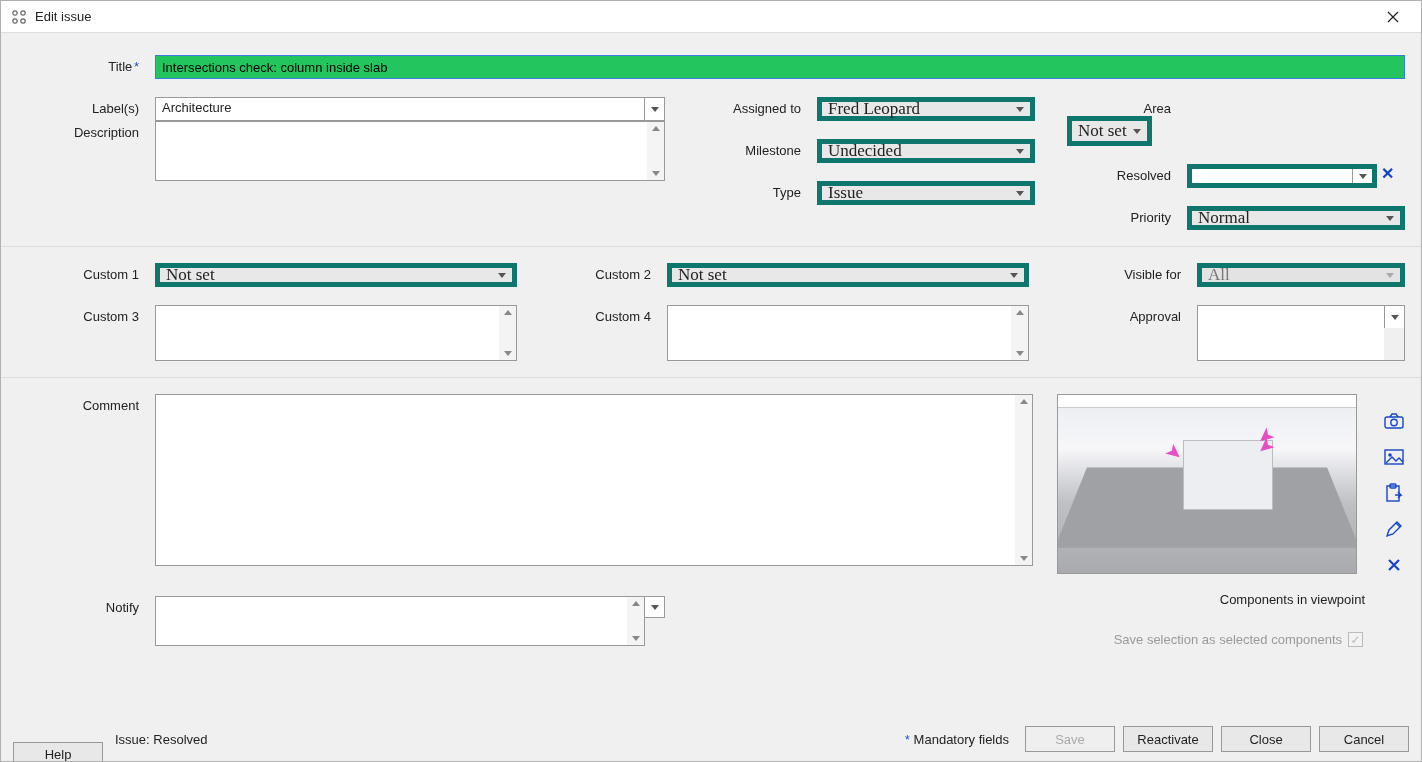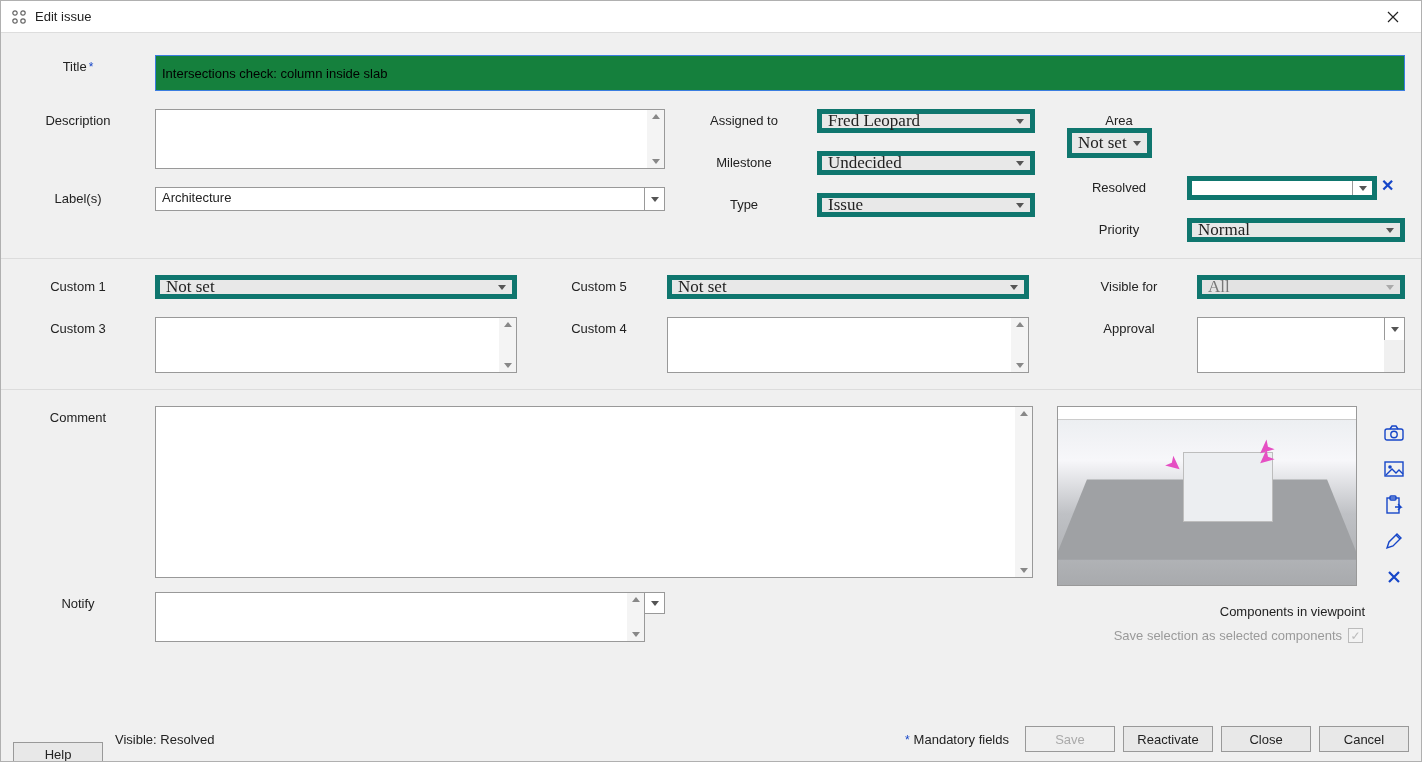--- a/index.html
+++ b/index.html
@@ -33,21 +33,21 @@
   }
   .content {
     padding: 22px 16px 0 16px;
   }
   .sep {
     height:1px; background:#dcdcdc; margin: 16px -16px;
   }
   .row { display:flex; align-items:flex-start; }
   .lbl {
     width: 138px;
-    text-align: center;
+    text-align: right;
     padding-right: 16px;
     padding-top: 4px;
     font-size:13px;
     color:#222;
     flex-shrink:0;
   }
   .asterisk { color:#1646c8; font-size:12px; padding-left:2px; }
   input.text, .textbox, .combo, .multiselect, .datebox {
     font-family: Liberation Serif, serif;
     font-size: 17px;
@@ -66,22 +66,22 @@
   .combo .caret {
     width:0; height:0; border-left:4px solid transparent; border-right:4px solid transparent; border-top:5px solid #555; margin-left:6px;
   }
   .datebox { display:flex; padding:0; }
   .datebox .dateval { flex:1; padding:2px 6px; }
   .datebox .datebtn {
     width:20px; border-left:1px solid #999; display:flex; align-items:center; justify-content:center; background:#fff; cursor:pointer;
   }
   .xicon { color:#1646c8; font-weight:bold; cursor:pointer; padding:0 4px; font-size:16px; }
   .title-input {
-    flex:1; height:36px; border:1px solid #3b7de0; outline:none;
-    padding:2px 6px; font-size:13px; background:#15803d;
+    flex:1; height:24px; border:1px solid #3b7de0; outline:none;
+    padding:2px 6px; font-size:13px; background:#22c55e;
   }
   .ta-wrap {
     display:flex; border:1px solid #999; background:#fff;
   }
   .ta-wrap .ta-inner { flex:1; }
   .ta-wrap .scroll {
     width:17px; background:#f4f4f4; display:flex; flex-direction:column; justify-content:space-between; align-items:center;
   }
   .ta-wrap .scroll .up, .ta-wrap .scroll .dn {
     width:0;height:0;border-left:4px solid transparent;border-right:4px solid transparent;
@@ -168,39 +168,39 @@
   <div class="row" style="margin-bottom:18px;">
     <div class="lbl">
       <span>Title</span><span class="asterisk">*</span>
     </div>
     <input class="title-input" type="text" value="Intersections check: column inside slab" style="">
   </div>
 
   <div style="display:flex;">
 
     <div style="width:670px;">
+      <div class="row">
+        <div class="lbl">Label(s)</div>
+        <div class="combo-wrap" style="flex:1; max-width:510px; height:24px;">
+          <div class="cw-body">Architecture</div>
+          <div class="cw-btn">
+              <div class="caret"></div>
+            </div>
+        </div>
+      </div>
       <div class="row" style="margin-bottom:18px;">
         <div class="lbl">Description</div>
         <div class="ta-wrap" style="flex:1; height:60px; max-width:510px;">
           <div class="ta-inner"></div>
           <div class="scroll">
               <div class="up"></div>
               <div class="dn"></div>
             </div>
         </div>
       </div>
-      <div class="row">
-        <div class="lbl">Label(s)</div>
-        <div class="combo-wrap" style="flex:1; max-width:510px; height:24px;">
-          <div class="cw-body">Architecture</div>
-          <div class="cw-btn">
-              <div class="caret"></div>
-            </div>
-        </div>
-      </div>
     </div>
 
     <div style="width:380px;">
       <div class="row" style="margin-bottom:18px;">
         <div class="lbl" style="width:130px;">Assigned to</div>
         <div class="combo" style="flex:1; max-width:218px;">
           <span>Fred Leopard</span>
             <div class="caret"></div>
         </div>
       </div>
@@ -265,21 +265,21 @@
           <div class="ta-inner"></div>
           <div class="scroll">
               <div class="up"></div>
               <div class="dn"></div>
             </div>
         </div>
       </div>
     </div>
     <div style="width:530px;">
       <div class="row" style="margin-bottom:18px;">
-        <div class="lbl" style="width:120px;">Custom 5</div>
+        <div class="lbl" style="width:120px;">Custom 2</div>
         <div class="combo" style="flex:1; max-width:362px;">
           <span>Not set</span>
             <div class="caret"></div>
         </div>
       </div>
       <div class="row">
         <div class="lbl" style="width:120px;">Custom 4</div>
         <div class="ta-wrap" style="flex:1; max-width:362px; height:56px;">
           <div class="ta-inner"></div>
           <div class="scroll">
@@ -306,21 +306,21 @@
             </div>
         </div>
       </div>
     </div>
   </div>
 
   <div class="sep"></div>
 
   <div style="display:flex;">
     <div style="flex:1;">
-      <div class="row" style="margin-bottom:14px;">
+      <div class="row" style="margin-bottom:30px;">
         <div class="lbl">Comment</div>
         <div class="ta-wrap" style="flex:1; max-width:878px; height:172px;">
           <div class="ta-inner"></div>
           <div class="scroll">
               <div class="up"></div>
               <div class="dn"></div>
             </div>
         </div>
       </div>
       <div class="row">
@@ -399,21 +399,21 @@
         <div style="width:42px;"></div>
       </div>
     </div>
   </div>
 
 </div>
 
 <div class="footer">
   <div class="btn" style="margin-left:0;margin-top:31px;">Help</div>
   <span class="status">
-    <span>Visible: </span><span>Resolved</span>
+    <span>Issue: </span><span>Resolved</span>
   </span>
   <span class="mandatory">
     <span class="asterisk">*</span><span>Mandatory fields</span>
   </span>
   <div class="btn disabled">Save</div>
   <div class="btn">Reactivate</div>
   <div class="btn">Close</div>
   <div class="btn">Cancel</div>
 </div>
 

